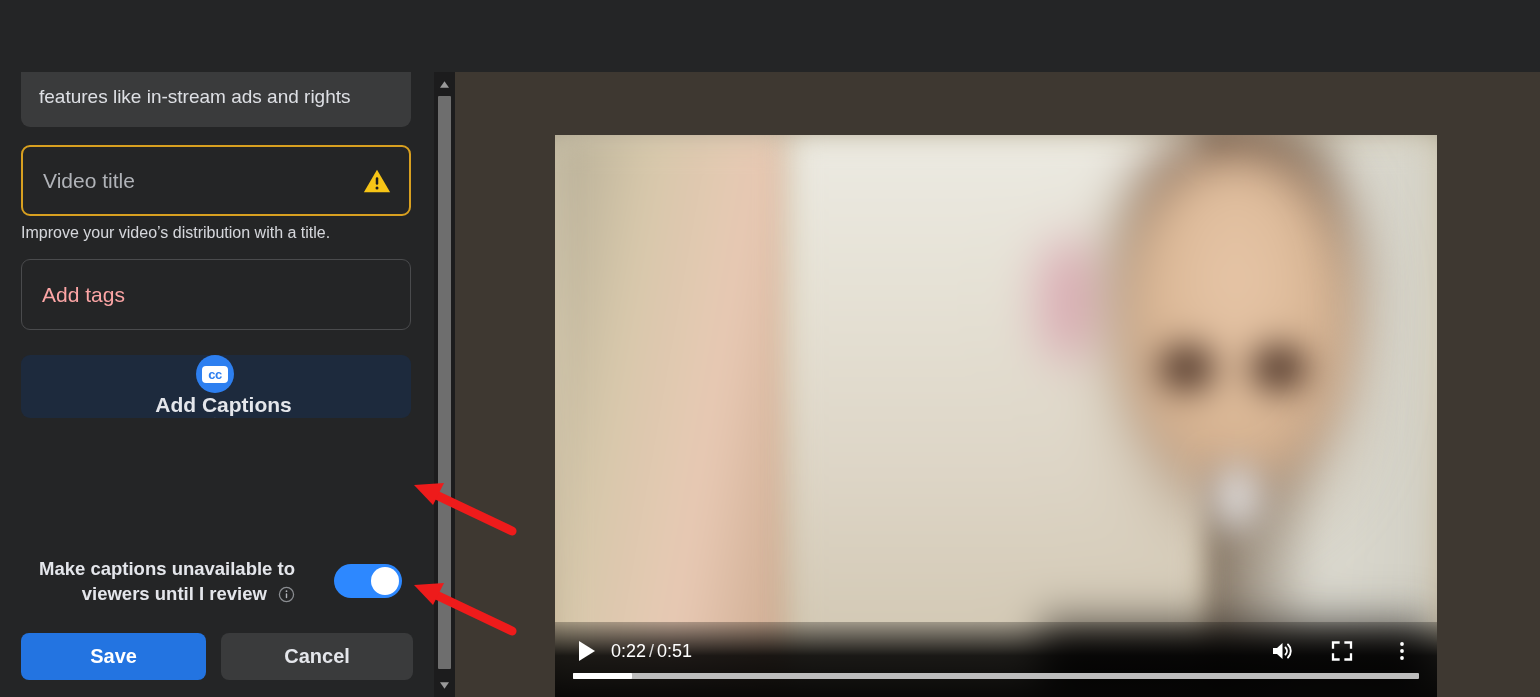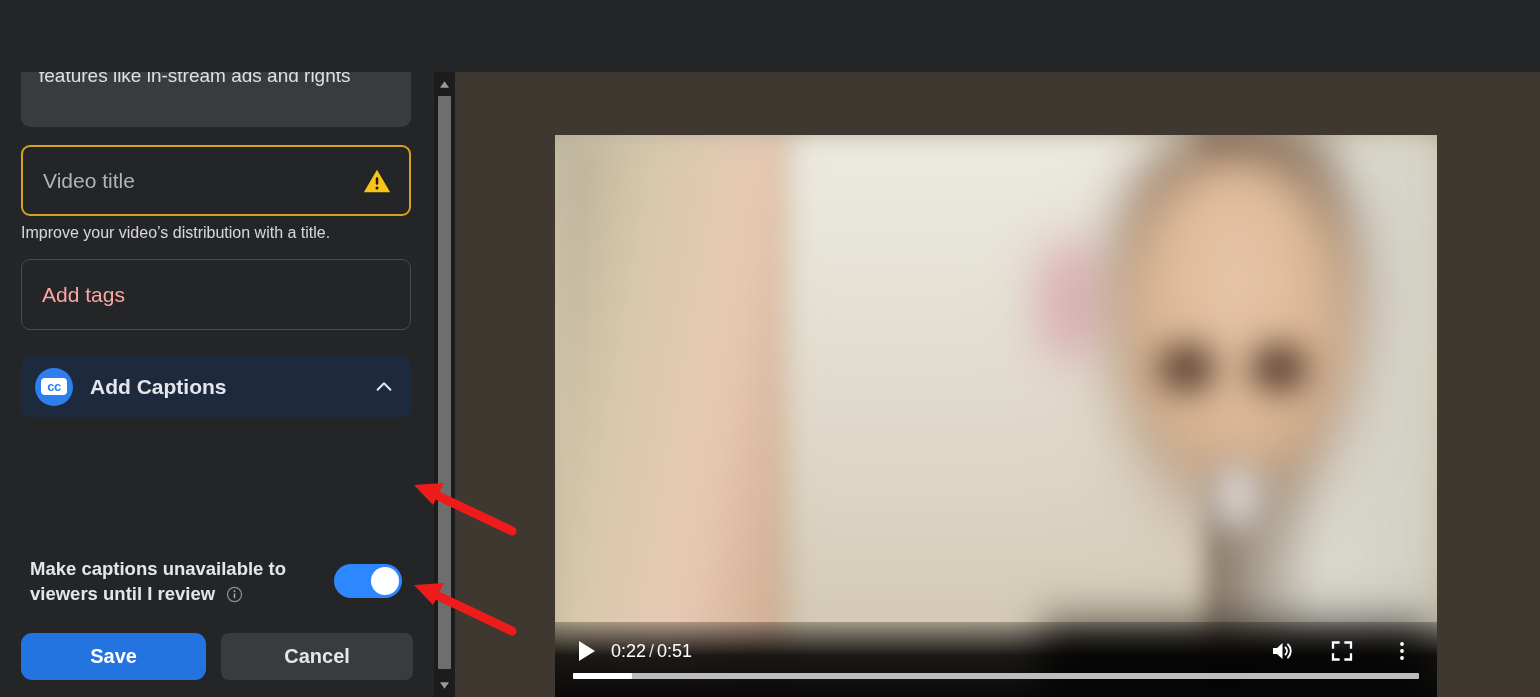--- a/index.html
+++ b/index.html
@@ -73,21 +73,21 @@
     left: 21px; top: -20px;
     width: 390px;
     height: 75px;
     background: #3a3b3c;
     border-radius: 9px;
     padding: 8px 18px 0 18px;
     color: #e4e6eb;
     font-size: 19px;
     line-height: 31px;
   }
-  .info-card .l1 { opacity: .96; }
+  .info-card .l1 { opacity: .96; margin-top: 21px; }
 
   .field {
     position: absolute;
     left: 21px;
     width: 390px;
     border-radius: 9px;
     background: #242526;
     display: flex;
     align-items: center;
   }
@@ -122,20 +122,21 @@
     position: absolute;
     left: 21px; top: 283px;
     width: 390px;
     height: 63px;
     background: #1d2a3d;
     border-radius: 9px;
     display: flex;
     align-items: center;
     padding: 0 16px 0 14px;
     cursor: pointer;
+    flex-direction: column;
   }
   .cc-icon {
     width: 38px; height: 38px;
     border-radius: 50%;
     background: #2d7ff0;
     display: flex; align-items: center; justify-content: center;
     flex: 0 0 auto;
   }
   .cc-icon .cc-box {
     width: 26px; height: 17px;
@@ -160,21 +161,21 @@
   
   .toggle-row {
     position: absolute;
     left: 30px;
     width: 372px;
     display: flex;
     align-items: center;
     justify-content: space-between;
   }
   .toggle-row.r1 { top: 392px; height: 48px; }
-  .toggle-row.r2 { top: 478px; height: 62px; }
+  .toggle-row.r2 { top: 478px; height: 62px; text-align: right; }
   .toggle-label {
     color: #e4e6eb;
     font-size: 18.5px;
     font-weight: bold;
     line-height: 25px;
     max-width: 265px;
   }
   .info-i {
     display: inline-block;
     vertical-align: -3px;
@@ -210,21 +211,21 @@
   }
   .btn {
     height: 47px;
     border-radius: 8px;
     border: none;
     font-size: 20px;
     font-weight: bold;
     cursor: pointer;
     font-family: "Liberation Sans", sans-serif;
   }
-  .btn-save { width: 188px; background: #2374e1; color: #fff; border-radius: 11px; }
+  .btn-save { width: 188px; background: #2374e1; color: #fff; }
   .btn-cancel { width: 195px; background: #3a3b3c; color: #e4e6eb; }
 
   
   .scrollbar {
     position: absolute;
     left: 434px; top: 72px;
     width: 21px; bottom: 0;
     background: #1c1c1d;
     z-index: 30;
   }

